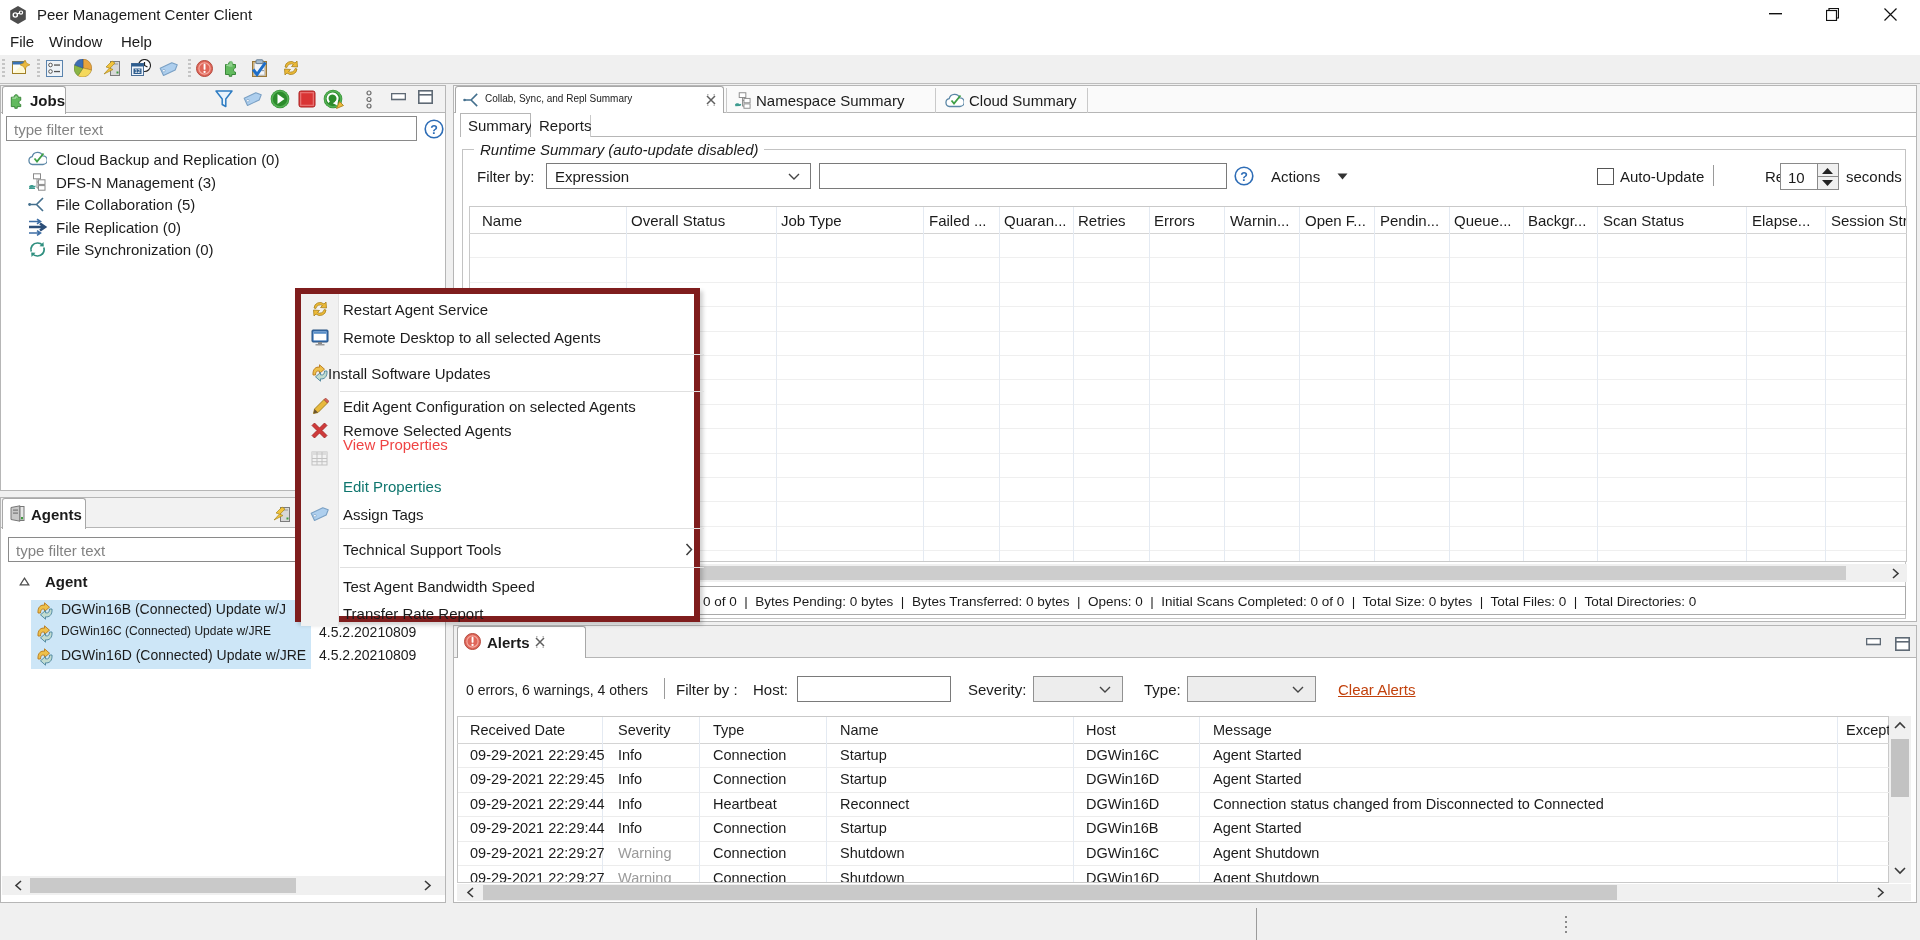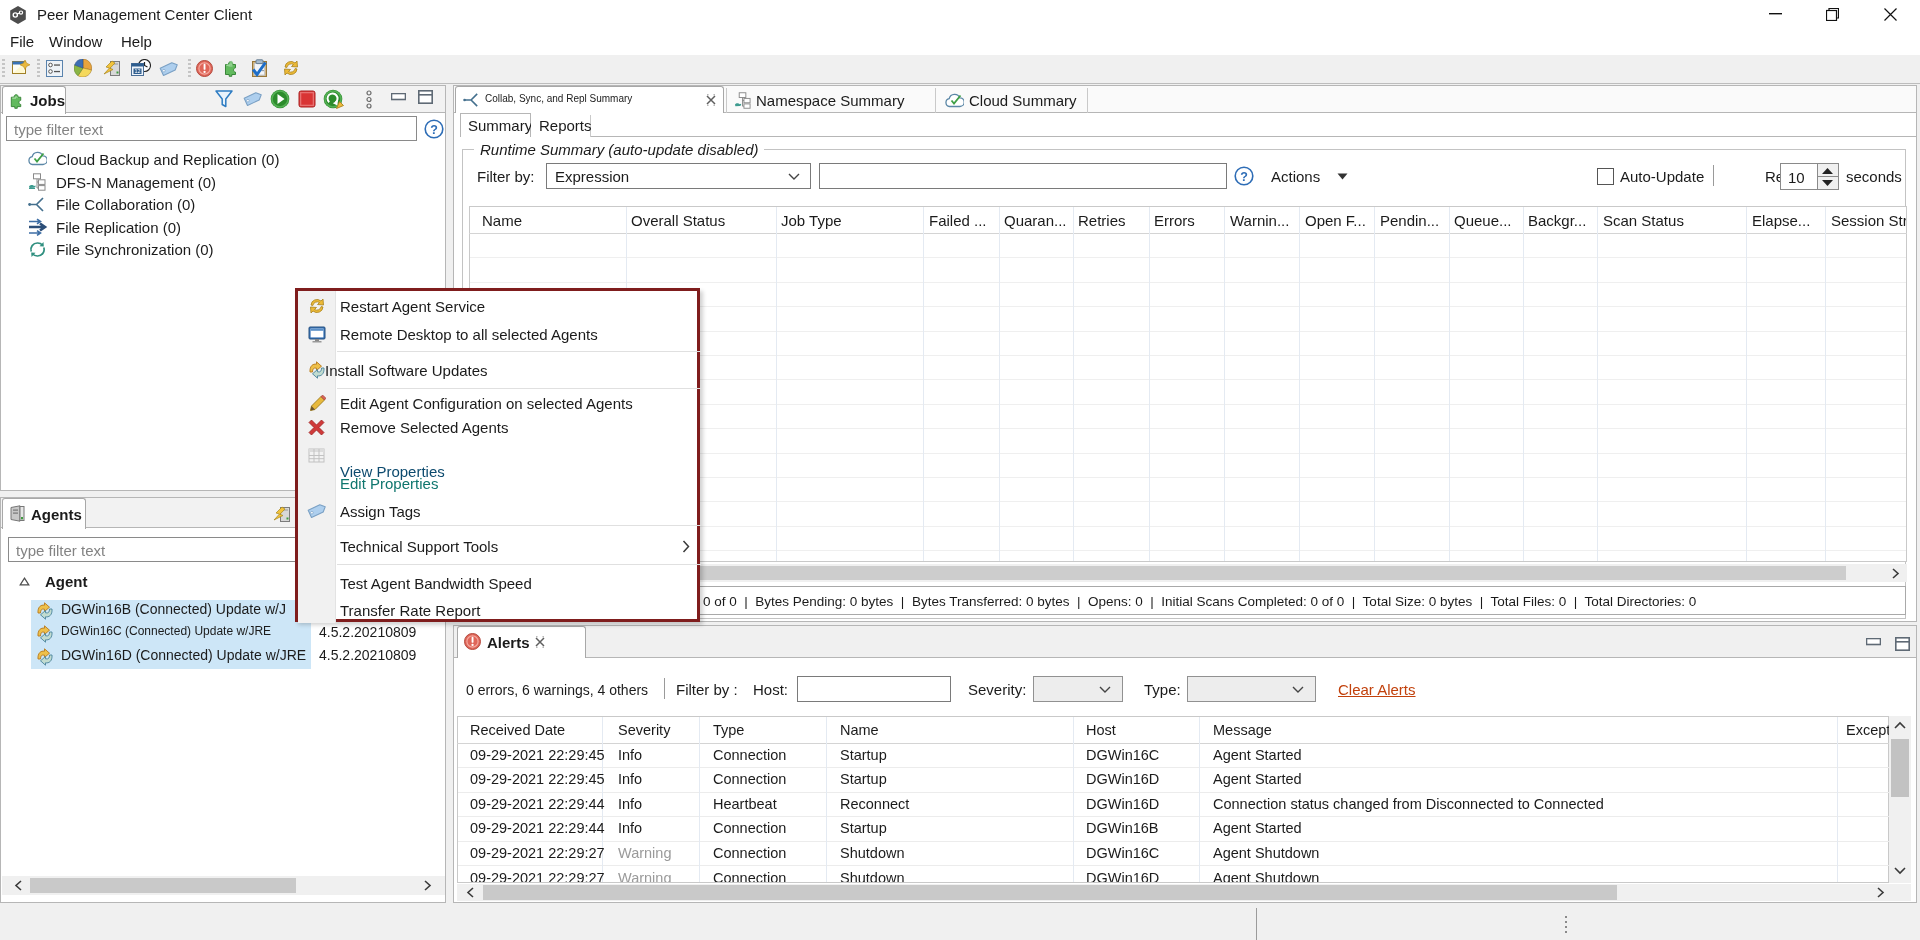--- a/index.html
+++ b/index.html
@@ -175,26 +175,26 @@
     </svg>
     <div class="txt" style="left:55px;top:66px;">Cloud Backup and Replication (0)</div>
     <svg class="ab" style="left:27px;top:87px" width="19" height="18" viewBox="0 0 19 18">
       <rect x="5.5" y="0.8" width="7" height="5" fill="#fff" stroke="#8a8a8a"></rect>
       <rect x="10.5" y="6.8" width="6.5" height="4.6" fill="#fff" stroke="#8a8a8a"></rect>
       <rect x="10.5" y="12.6" width="6.5" height="4.6" fill="#fff" stroke="#8a8a8a"></rect>
       <path d="M9 6 L9 15 L10.5 15 M9 9 L10.5 9" fill="none" stroke="#8a8a8a"></path>
       <path d="M1 13.5 C2 11.5 5 11.5 6 13 L7.5 12.5 L7.5 14 L6.2 14.8 L1.5 15 Z" fill="#3d9b8f"></path>
       <path d="M1 15.5 L7 15.5" stroke="#3d9b8f" stroke-width="1"></path>
     </svg>
-    <div class="txt" style="left:55px;top:89px;">DFS-N Management (0)</div>
+    <div class="txt" style="left:55px;top:89px;">DFS-N Management (3)</div>
     <svg class="ab" style="left:27px;top:110px" width="19" height="17" viewBox="0 0 19 17">
       <path d="M1 8.5 L8.5 8.5 M8.5 8.5 L15 2 M8.5 8.5 L15 15" fill="none" stroke="#44708e" stroke-width="1.7"></path>
       <circle cx="1.6" cy="8.5" r="1.4" fill="#44708e"></circle>
     </svg>
-    <div class="txt" style="left:55px;top:111px;">File Collaboration (0)</div>
+    <div class="txt" style="left:55px;top:111px;">File Collaboration (5)</div>
     <svg class="ab" style="left:27px;top:132px" width="20" height="18" viewBox="0 0 20 18">
       <path d="M1 3.5 L12 3.5 M9 1.2 L12.5 3.5 L9 5.8" fill="none" stroke="#3e6ea5" stroke-width="1.6"></path>
       <path d="M1 9 L16 9 M12 5.5 L17 9 L12 12.5" fill="none" stroke="#2c4e78" stroke-width="2.6"></path>
       <path d="M1 15 L12 15 M9 12.7 L12.5 15 L9 17.3" fill="none" stroke="#3e6ea5" stroke-width="1.6"></path>
     </svg>
     <div class="txt" style="left:55px;top:134px;">File Replication (0)</div>
     <svg class="ab" style="left:27px;top:154px" width="19" height="19" viewBox="0 0 19 19">
       <path d="M3.2 11.5 A6.5 6.5 0 0 1 9.5 3 A6.5 6.5 0 0 1 14.6 5.2" fill="none" stroke="#2f8f7f" stroke-width="1.7"></path>
       <path d="M15.5 2 L15.8 6.5 L11.5 6.2 Z" fill="#2f8f7f"></path>
       <path d="M15.8 7.5 A6.5 6.5 0 0 1 9.5 16 A6.5 6.5 0 0 1 4.4 13.8" fill="none" stroke="#2f8f7f" stroke-width="1.7"></path>
@@ -493,21 +493,21 @@
       </svg>
     <svg class="ab" style="left:1422px;top:261px" width="9" height="11" viewBox="0 0 9 11">
         <path d="M2 1 L7 5.5 L2 10" fill="none" stroke="#3a3a3a" stroke-width="1.6"></path>
       </svg>
   </div>
 
   <div class="ab" style="left:0;top:903px;width:1920px;height:37px;background:#f0f0f0;"></div>
   <div class="ab" style="left:1256px;top:908px;width:1px;height:32px;background:#9b9b9b;"></div>
   <div class="ab" style="left:1565px;top:916px;width:2px;height:18px;background:repeating-linear-gradient(#8a8a8a 0 2px, transparent 2px 5px);"></div>
 
-  <div id="ctx-menu" class="ab" style="left:295px;top:288px;width:405px;height:334px;background:#fff;border:3px solid #7f1d1d;box-shadow:3px 3px 4px rgba(0,0,0,0.18);">
+  <div id="ctx-menu" class="ab" style="left:295px;top:288px;width:405px;height:334px;background:#fff;border:6px solid #7f1d1d;box-shadow:3px 3px 4px rgba(0,0,0,0.18);">
     <div class="ab" style="left:0;top:0;width:38px;height:332px;background:#f1f1f1;border-right:1px solid #e3e3e3;"></div>
     <svg class="ab" style="left:9px;top:6px" width="20" height="18" viewBox="0 0 20 18">
       <path d="M4 8 A6 6 0 0 1 14 4 L16 2 L16.5 8 L10.5 7.5 L12.5 5.5 A4.5 4.5 0 0 0 5.8 8.5 Z" fill="#edba37" stroke="#a8821c" stroke-width="0.8"></path>
       <path d="M16 10 A6 6 0 0 1 6 14 L4 16 L3.5 10 L9.5 10.5 L7.5 12.5 A4.5 4.5 0 0 0 14.2 9.5 Z" fill="#edba37" stroke="#a8821c" stroke-width="0.8"></path>
     </svg>
     <div class="txt" style="left:42px;top:8px;">Restart Agent Service</div>
     <svg class="ab" style="left:10px;top:35px" width="18" height="17" viewBox="0 0 18 17">
       <rect x="1" y="1" width="16" height="12" rx="1" fill="#3672b8" stroke="#26507f"></rect>
       <rect x="2.6" y="2.6" width="12.8" height="8.8" fill="#fff"></rect>
       <rect x="2.6" y="2.6" width="12.8" height="2.2" fill="#5a8fc8"></rect>
@@ -530,21 +530,21 @@
     <div class="txt" style="left:42px;top:105px;">Edit Agent Configuration on selected Agents</div>
     <svg class="ab" style="left:10px;top:128px" width="17" height="17" viewBox="0 0 17 17">
       <path d="M3.5 1 L8.5 6 L13.5 1 L16 3.5 L11 8.5 L16 13.5 L13.5 16 L8.5 11 L3.5 16 L1 13.5 L6 8.5 L1 3.5 Z" fill="#cf3a3a" stroke="#9e2424" stroke-width="0.8"></path>
     </svg>
     <div class="txt" style="left:42px;top:129px;">Remove Selected Agents</div>
     <svg class="ab" style="left:10px;top:156px" width="17" height="17" viewBox="0 0 17 17">
       <rect x="1" y="2" width="15" height="13" fill="#f2f2f2" stroke="#c2c2c2"></rect>
       <rect x="1" y="2" width="15" height="3" fill="#dcdcdc"></rect>
       <path d="M6 2 L6 15 M11 2 L11 15 M1 8.5 L16 8.5 M1 11.7 L16 11.7" stroke="#c2c2c2" stroke-width="1"></path>
     </svg>
-    <div class="txt" style="left:42px;top:173px;color:#0c4a6e;">View Properties</div>
+    <div class="txt" style="left:42px;top:143px;color:#ef4444;">View Properties</div>
     <div class="txt" style="left:42px;top:185px;color:#0f766e;">Edit Properties</div>
     <svg class="ab" style="left:9px;top:211px" width="21" height="17" viewBox="0 0 21 17">
       <path d="M1.2 8.3 L12.8 2.8 L18.2 4.7 L16.2 10 L4.5 15.5 Z" fill="#aecfee" stroke="#7aa0c4" stroke-width="1.1" stroke-linejoin="round"></path>
     <circle cx="4.9" cy="10.7" r="1.3" fill="#fff" stroke="#7aa0c4" stroke-width="0.7"></circle>
     </svg>
     <div class="txt" style="left:42px;top:213px;">Assign Tags</div>
     <div class="ab" style="left:39px;top:234px;width:364px;height:1px;background:#e0e0e0;"></div>
     <div class="txt" style="left:42px;top:248px;">Technical Support Tools</div>
     <svg class="ab" style="left:384px;top:249px" width="8" height="13" viewBox="0 0 8 13">
         <path d="M1.5 1 L6.5 6.5 L1.5 12" fill="none" stroke="#3a3a3a" stroke-width="1.5"></path>

